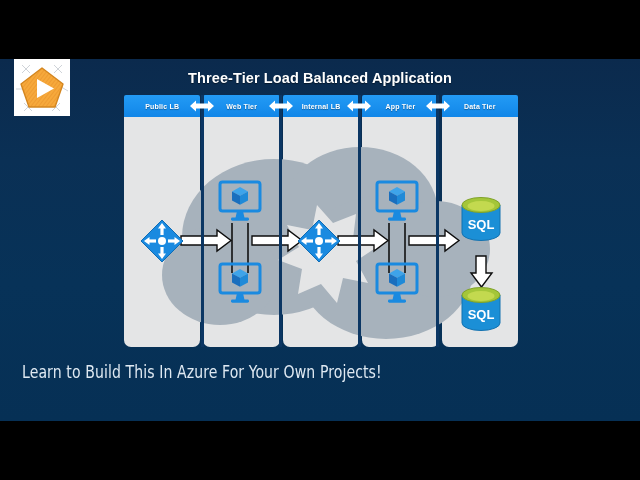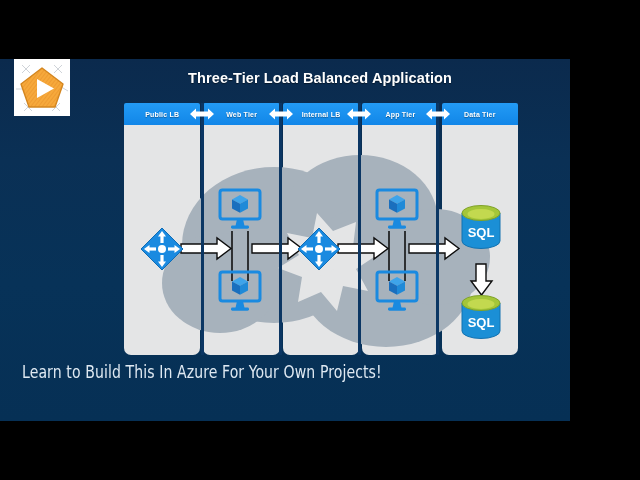--- a/index.html
+++ b/index.html
@@ -31,21 +31,21 @@
     position: absolute;
     left: 0; top: 421px;
     width: 640px; height: 59px;
     background: #000000;
   }
 
   
   #slide {
     position: absolute;
     left: 0; top: 59px;
-    width: 570px; height: 362px;
+    width: 640px; height: 362px;
     background: linear-gradient(180deg, #0b2a4d 0%, #0a3055 28%, #073258 62%, #063055 100%);
     overflow: hidden;
   }
 
   
   #channel-logo {
     position: absolute;
     left: 14px; top: 0px;
     width: 56px; height: 57px;
     background: #ffffff;
@@ -62,21 +62,21 @@
     color: #ffffff;
     font-size: 14.5px;
     font-weight: bold;
     letter-spacing: 0.1px;
     text-shadow: 0 1px 1px rgba(0,0,0,.45);
   }
 
   
   #diagram {
     position: absolute;
-    left: 124px; top: 44px;
+    left: 124px; top: 36px;
     width: 394px;
     height: 252px;
   }
 
   
   .col-row {
     position: absolute;
     left: 0; top: 0;
     width: 394px; height: 252px;
     display: flex;

